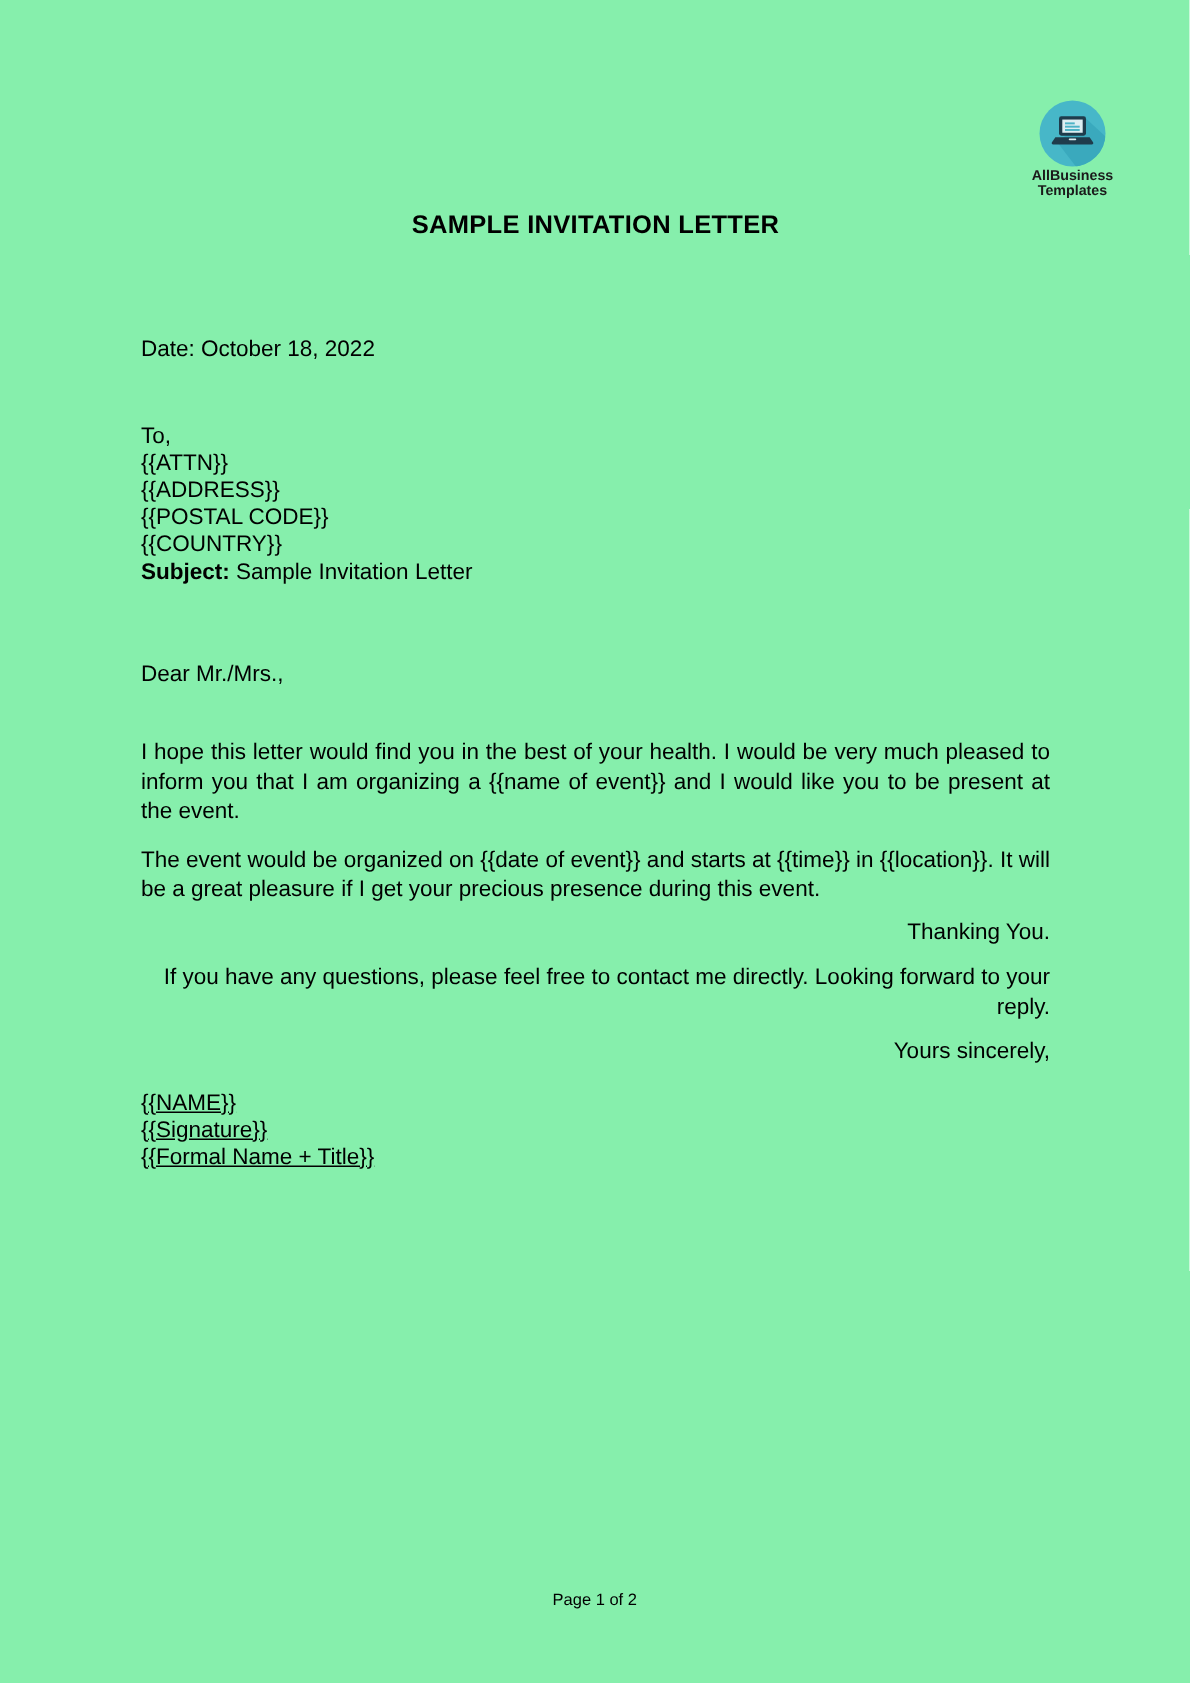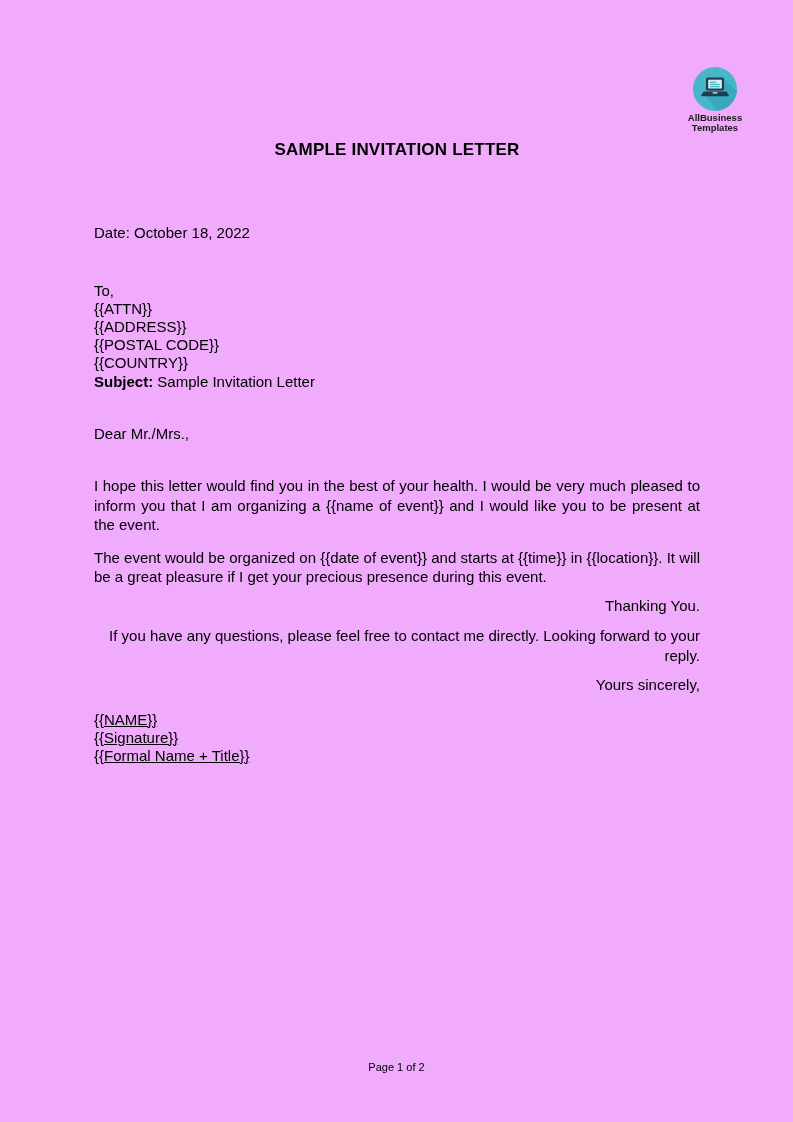--- a/index.html
+++ b/index.html
@@ -4,21 +4,21 @@
 <style>
   * { margin: 0; padding: 0; box-sizing: border-box; }
   html, body { background: #ffffff; }
   body { font-family: "Liberation Sans", sans-serif; color: #000000; }
 
   .page {
     position: relative;
     width: 793px;
     height: 1122px;
     margin: 0 auto;
-    background: #f0abfc;
+    background: #86efac;
     overflow: hidden; 
     font-size: 15px;
   }
 
   
   .logo {
     position: absolute;
     top: 66px;
     left: 686px;
     width: 58px;
@@ -46,21 +46,21 @@
   }
 
   .date-line  { margin-top: 62px; line-height: 19px; }
 
   .recipient  { margin-top: 40px; }
   .recipient div { line-height: 18px; }
 
   .subject-line { line-height: 19px; }
   .subject-label { font-weight: 700; }
 
-  .salutation { margin-top: 33px; line-height: 19px; }
+  .salutation { margin-top: 49px; line-height: 19px; }
 
   .para { line-height: 19.5px; text-align: right; }
   .justify { text-align: justify; }
   .para-1 { margin-top: 33px; }
   .para-2 { margin-top: 13px; }
   .para-3 { margin-top: 9px; }
   .para-4 { margin-top: 11px; }
   .para-5 { margin-top: 10px; }
 
   .signature { margin-top: 16px; }

